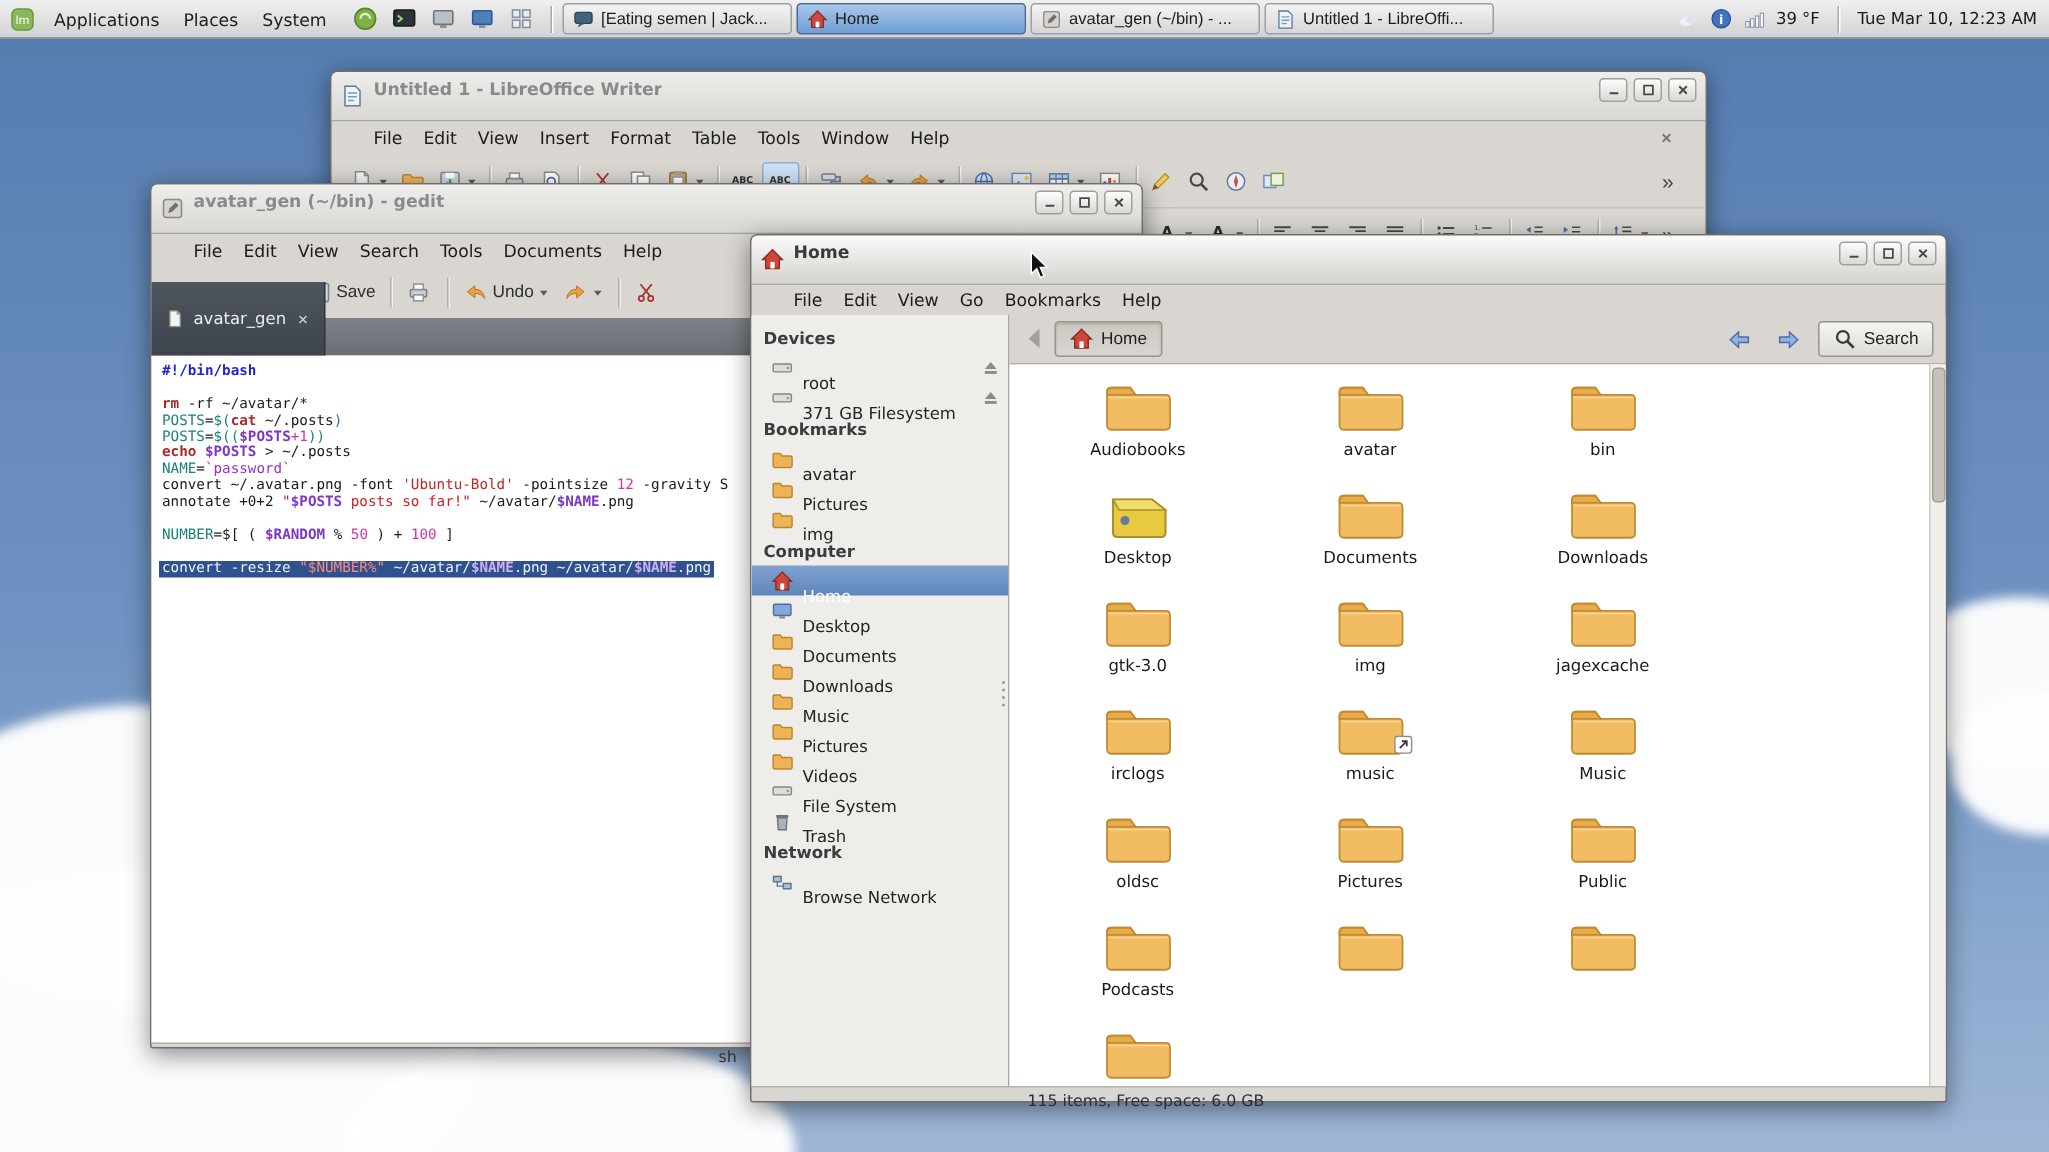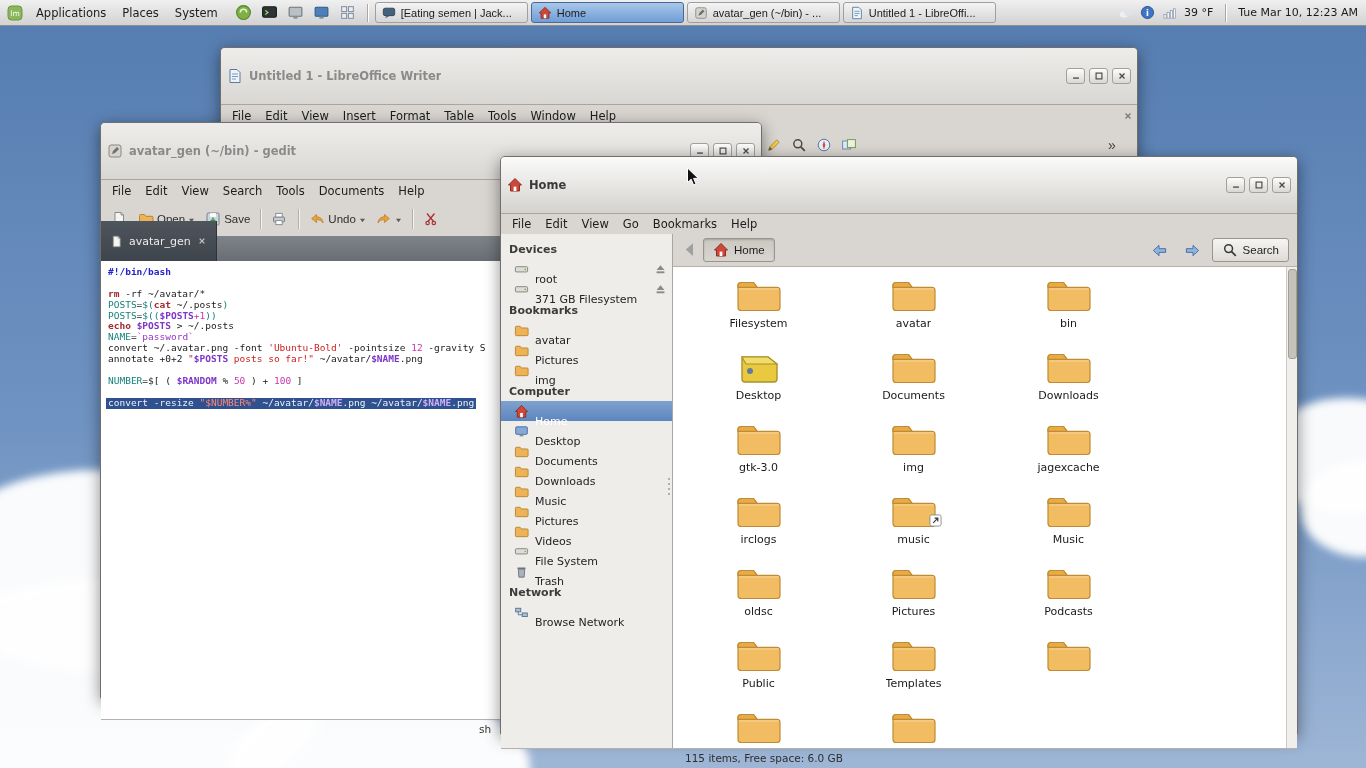--- a/index.html
+++ b/index.html
@@ -29,30 +29,30 @@
   .task-label{white-space:nowrap;overflow:hidden;text-overflow:clip;}
   .task-active{background:linear-gradient(#a9c7e8,#6f9ed6);border-color:#47699c;}
   .panel-spacer{flex:1;}
   #panel-tray{display:flex;align-items:center;gap:7px;padding-right:4px;}
   #panel-tray .icon svg{width:15px;height:15px;}
   .tray-text{font-size:11px;color:#1a1a1a;white-space:nowrap;}
 
   
   .win{position:absolute;background:#d9d5d0;border:1px solid #6f6f6f;border-radius:5px 5px 2px 2px;
        box-shadow:0 4px 16px rgba(0,0,0,.45);}
-  .titlebar{height:24px;display:flex;align-items:center;gap:6px;padding:16px 6px;
+  .titlebar{height:24px;display:flex;gap:6px;padding:4px 6px;
             background:linear-gradient(#fbfbfa,#d4d2ce);border-bottom:1px solid #a8a49e;border-radius:4px 4px 0 0;}
   .titlebar .title{font-weight:bold;color:#3a3a3a;white-space:nowrap;overflow:hidden;}
   .win.inactive .titlebar{background:linear-gradient(#eeedeb,#d9d7d3);}
   .win.inactive .title{color:#8a8a8a;}
   .win-btns{margin-left:auto;display:flex;gap:4px;}
   .win-btn{width:19px;height:16px;border:1px solid #a39f99;border-radius:3px;padding:0;
            background:linear-gradient(#fdfdfc,#dad8d4);display:flex;align-items:center;justify-content:center;}
   .win-btn svg{width:10px;height:10px;}
-  .menubar{display:flex;align-items:center;padding:0 4px;color:#2b2b2b;text-align:center;}
+  .menubar{display:flex;align-items:center;padding:0 21px;color:#2b2b2b;text-align:center;}
   .menubar .menu-item{padding:2px 7px;}
   .toolbar{display:flex;align-items:center;}
   .tb-btn{height:25px;min-width:25px;display:flex;align-items:center;gap:3px;background:transparent;
           border:1px solid transparent;border-radius:3px;padding:1px 3px;font-size:11.5px;color:#2e2e2e;}
   .tb-active{background:#cfe0f2;border-color:#8ab0d8;}
   .tb-sep{width:1px;height:20px;background:#b3afa9;box-shadow:1px 0 0 #f4f2f0;margin:0 4px;flex:none;}
   .tb-spacer{flex:1;}
   .caret svg{width:7px;height:5px;}
   .ovf{font-size:14px;color:#444;line-height:1;}
 
@@ -61,21 +61,21 @@
   #writer .menubar{height:22px;}
   #writer-tb1{height:35px;padding:0 8px;border-bottom:1px solid #c6c2bc;}
   #writer-tb2{height:33px;padding:0 8px 0 545px;}
   #writer-doc{height:443px;background:#8f8f8f;border-top:1px solid #b5b1ab;}
 
   
   #gedit{left:100px;top:122px;width:660px;height:575px;z-index:3;}
   #gedit .menubar{height:21px;}
   #gedit-toolbar{height:35px;padding:0 6px;gap:2px;}
   #gedit-tabbar{height:25px;background:linear-gradient(#7e8389,#696e74);display:flex;align-items:flex-end;}
-  .gtab{height:40px;display:flex;align-items:center;gap:6px;padding:0 9px;
+  .gtab{height:25px;display:flex;align-items:center;gap:6px;padding:12px 9px;
         background:linear-gradient(#4e555c,#3d444b);color:#ececec;font-size:11px;border-right:1px solid #2f3338;}
   .gtab .icon svg{width:13px;height:13px;}
   .tab-close{background:none;border:none;padding:0;display:flex;}
   .tab-close svg{width:10px;height:10px;}
   #gedit-code{height:452px;background:#ffffff;overflow:hidden;padding:6px 0 0 5px;
               font-family:"DejaVu Sans Mono","Liberation Mono",monospace;font-size:9.5px;line-height:10.9px;white-space:pre;}
   .code-line{height:10.9px;}
   .line-text{display:inline-block;padding:0 2px;}
   #gedit-status{height:17px;border-top:1px solid #b5b1ab;display:flex;align-items:center;font-size:10.5px;color:#333;}
   #gedit-lang{margin-left:378px;text-align:center;}
@@ -857,21 +857,21 @@
       <div id="caja-fileswrap">
         <div id="caja-files">
             <div class="file-cell">
               <div class="file-icon"><span class="icon">
                   <svg viewBox="0 0 48 38">
                     <path d="M3 9.5C3 7.6 4.2 6.5 6 6.5h12.5l3.6 4.8H42c1.9 0 3 1.1 3 3v17.2c0 1.9-1.1 3-3 3H6c-1.8 0-3-1.1-3-3z" fill="#f2bc63" stroke="#bf8c34" stroke-width="1.2"></path>
                     <path d="M3 9.5C3 7.6 4.2 6.5 6 6.5h12.5l3.6 4.8H3z" fill="#eaaa45" stroke="#bf8c34" stroke-width="1.2"></path>
                     <path d="M4 13h40" stroke="#f7d698" stroke-width="1"></path>
                   </svg>
                 </span></div>
-              <div class="file-label">Filesystem</div>
+              <div class="file-label">Audiobooks</div>
             </div>
             <div class="file-cell">
               <div class="file-icon"><span class="icon">
                   <svg viewBox="0 0 48 38">
                     <path d="M3 9.5C3 7.6 4.2 6.5 6 6.5h12.5l3.6 4.8H42c1.9 0 3 1.1 3 3v17.2c0 1.9-1.1 3-3 3H6c-1.8 0-3-1.1-3-3z" fill="#f2bc63" stroke="#bf8c34" stroke-width="1.2"></path>
                     <path d="M3 9.5C3 7.6 4.2 6.5 6 6.5h12.5l3.6 4.8H3z" fill="#eaaa45" stroke="#bf8c34" stroke-width="1.2"></path>
                     <path d="M4 13h40" stroke="#f7d698" stroke-width="1"></path>
                   </svg>
                 </span></div>
               <div class="file-label">avatar</div>
@@ -1000,41 +1000,31 @@
               <div class="file-label">Pictures</div>
             </div>
             <div class="file-cell">
               <div class="file-icon"><span class="icon">
                   <svg viewBox="0 0 48 38">
                     <path d="M3 9.5C3 7.6 4.2 6.5 6 6.5h12.5l3.6 4.8H42c1.9 0 3 1.1 3 3v17.2c0 1.9-1.1 3-3 3H6c-1.8 0-3-1.1-3-3z" fill="#f2bc63" stroke="#bf8c34" stroke-width="1.2"></path>
                     <path d="M3 9.5C3 7.6 4.2 6.5 6 6.5h12.5l3.6 4.8H3z" fill="#eaaa45" stroke="#bf8c34" stroke-width="1.2"></path>
                     <path d="M4 13h40" stroke="#f7d698" stroke-width="1"></path>
                   </svg>
                 </span></div>
+              <div class="file-label">Public</div>
+            </div>
+            <div class="file-cell">
+              <div class="file-icon"><span class="icon">
+                  <svg viewBox="0 0 48 38">
+                    <path d="M3 9.5C3 7.6 4.2 6.5 6 6.5h12.5l3.6 4.8H42c1.9 0 3 1.1 3 3v17.2c0 1.9-1.1 3-3 3H6c-1.8 0-3-1.1-3-3z" fill="#f2bc63" stroke="#bf8c34" stroke-width="1.2"></path>
+                    <path d="M3 9.5C3 7.6 4.2 6.5 6 6.5h12.5l3.6 4.8H3z" fill="#eaaa45" stroke="#bf8c34" stroke-width="1.2"></path>
+                    <path d="M4 13h40" stroke="#f7d698" stroke-width="1"></path>
+                  </svg>
+                </span></div>
               <div class="file-label">Podcasts</div>
-            </div>
-            <div class="file-cell">
-              <div class="file-icon"><span class="icon">
-                  <svg viewBox="0 0 48 38">
-                    <path d="M3 9.5C3 7.6 4.2 6.5 6 6.5h12.5l3.6 4.8H42c1.9 0 3 1.1 3 3v17.2c0 1.9-1.1 3-3 3H6c-1.8 0-3-1.1-3-3z" fill="#f2bc63" stroke="#bf8c34" stroke-width="1.2"></path>
-                    <path d="M3 9.5C3 7.6 4.2 6.5 6 6.5h12.5l3.6 4.8H3z" fill="#eaaa45" stroke="#bf8c34" stroke-width="1.2"></path>
-                    <path d="M4 13h40" stroke="#f7d698" stroke-width="1"></path>
-                  </svg>
-                </span></div>
-              <div class="file-label">Public</div>
-            </div>
-            <div class="file-cell">
-              <div class="file-icon"><span class="icon">
-                  <svg viewBox="0 0 48 38">
-                    <path d="M3 9.5C3 7.6 4.2 6.5 6 6.5h12.5l3.6 4.8H42c1.9 0 3 1.1 3 3v17.2c0 1.9-1.1 3-3 3H6c-1.8 0-3-1.1-3-3z" fill="#f2bc63" stroke="#bf8c34" stroke-width="1.2"></path>
-                    <path d="M3 9.5C3 7.6 4.2 6.5 6 6.5h12.5l3.6 4.8H3z" fill="#eaaa45" stroke="#bf8c34" stroke-width="1.2"></path>
-                    <path d="M4 13h40" stroke="#f7d698" stroke-width="1"></path>
-                  </svg>
-                </span></div>
-              <div class="file-label">Templates</div>
             </div>
             <div class="file-cell">
               <div class="file-icon"><span class="icon">
                   <svg viewBox="0 0 48 38">
                     <path d="M3 9.5C3 7.6 4.2 6.5 6 6.5h12.5l3.6 4.8H42c1.9 0 3 1.1 3 3v17.2c0 1.9-1.1 3-3 3H6c-1.8 0-3-1.1-3-3z" fill="#f2bc63" stroke="#bf8c34" stroke-width="1.2"></path>
                     <path d="M3 9.5C3 7.6 4.2 6.5 6 6.5h12.5l3.6 4.8H3z" fill="#eaaa45" stroke="#bf8c34" stroke-width="1.2"></path>
                     <path d="M4 13h40" stroke="#f7d698" stroke-width="1"></path>
                   </svg>
                 </span></div>
               <div class="file-label"></div>

